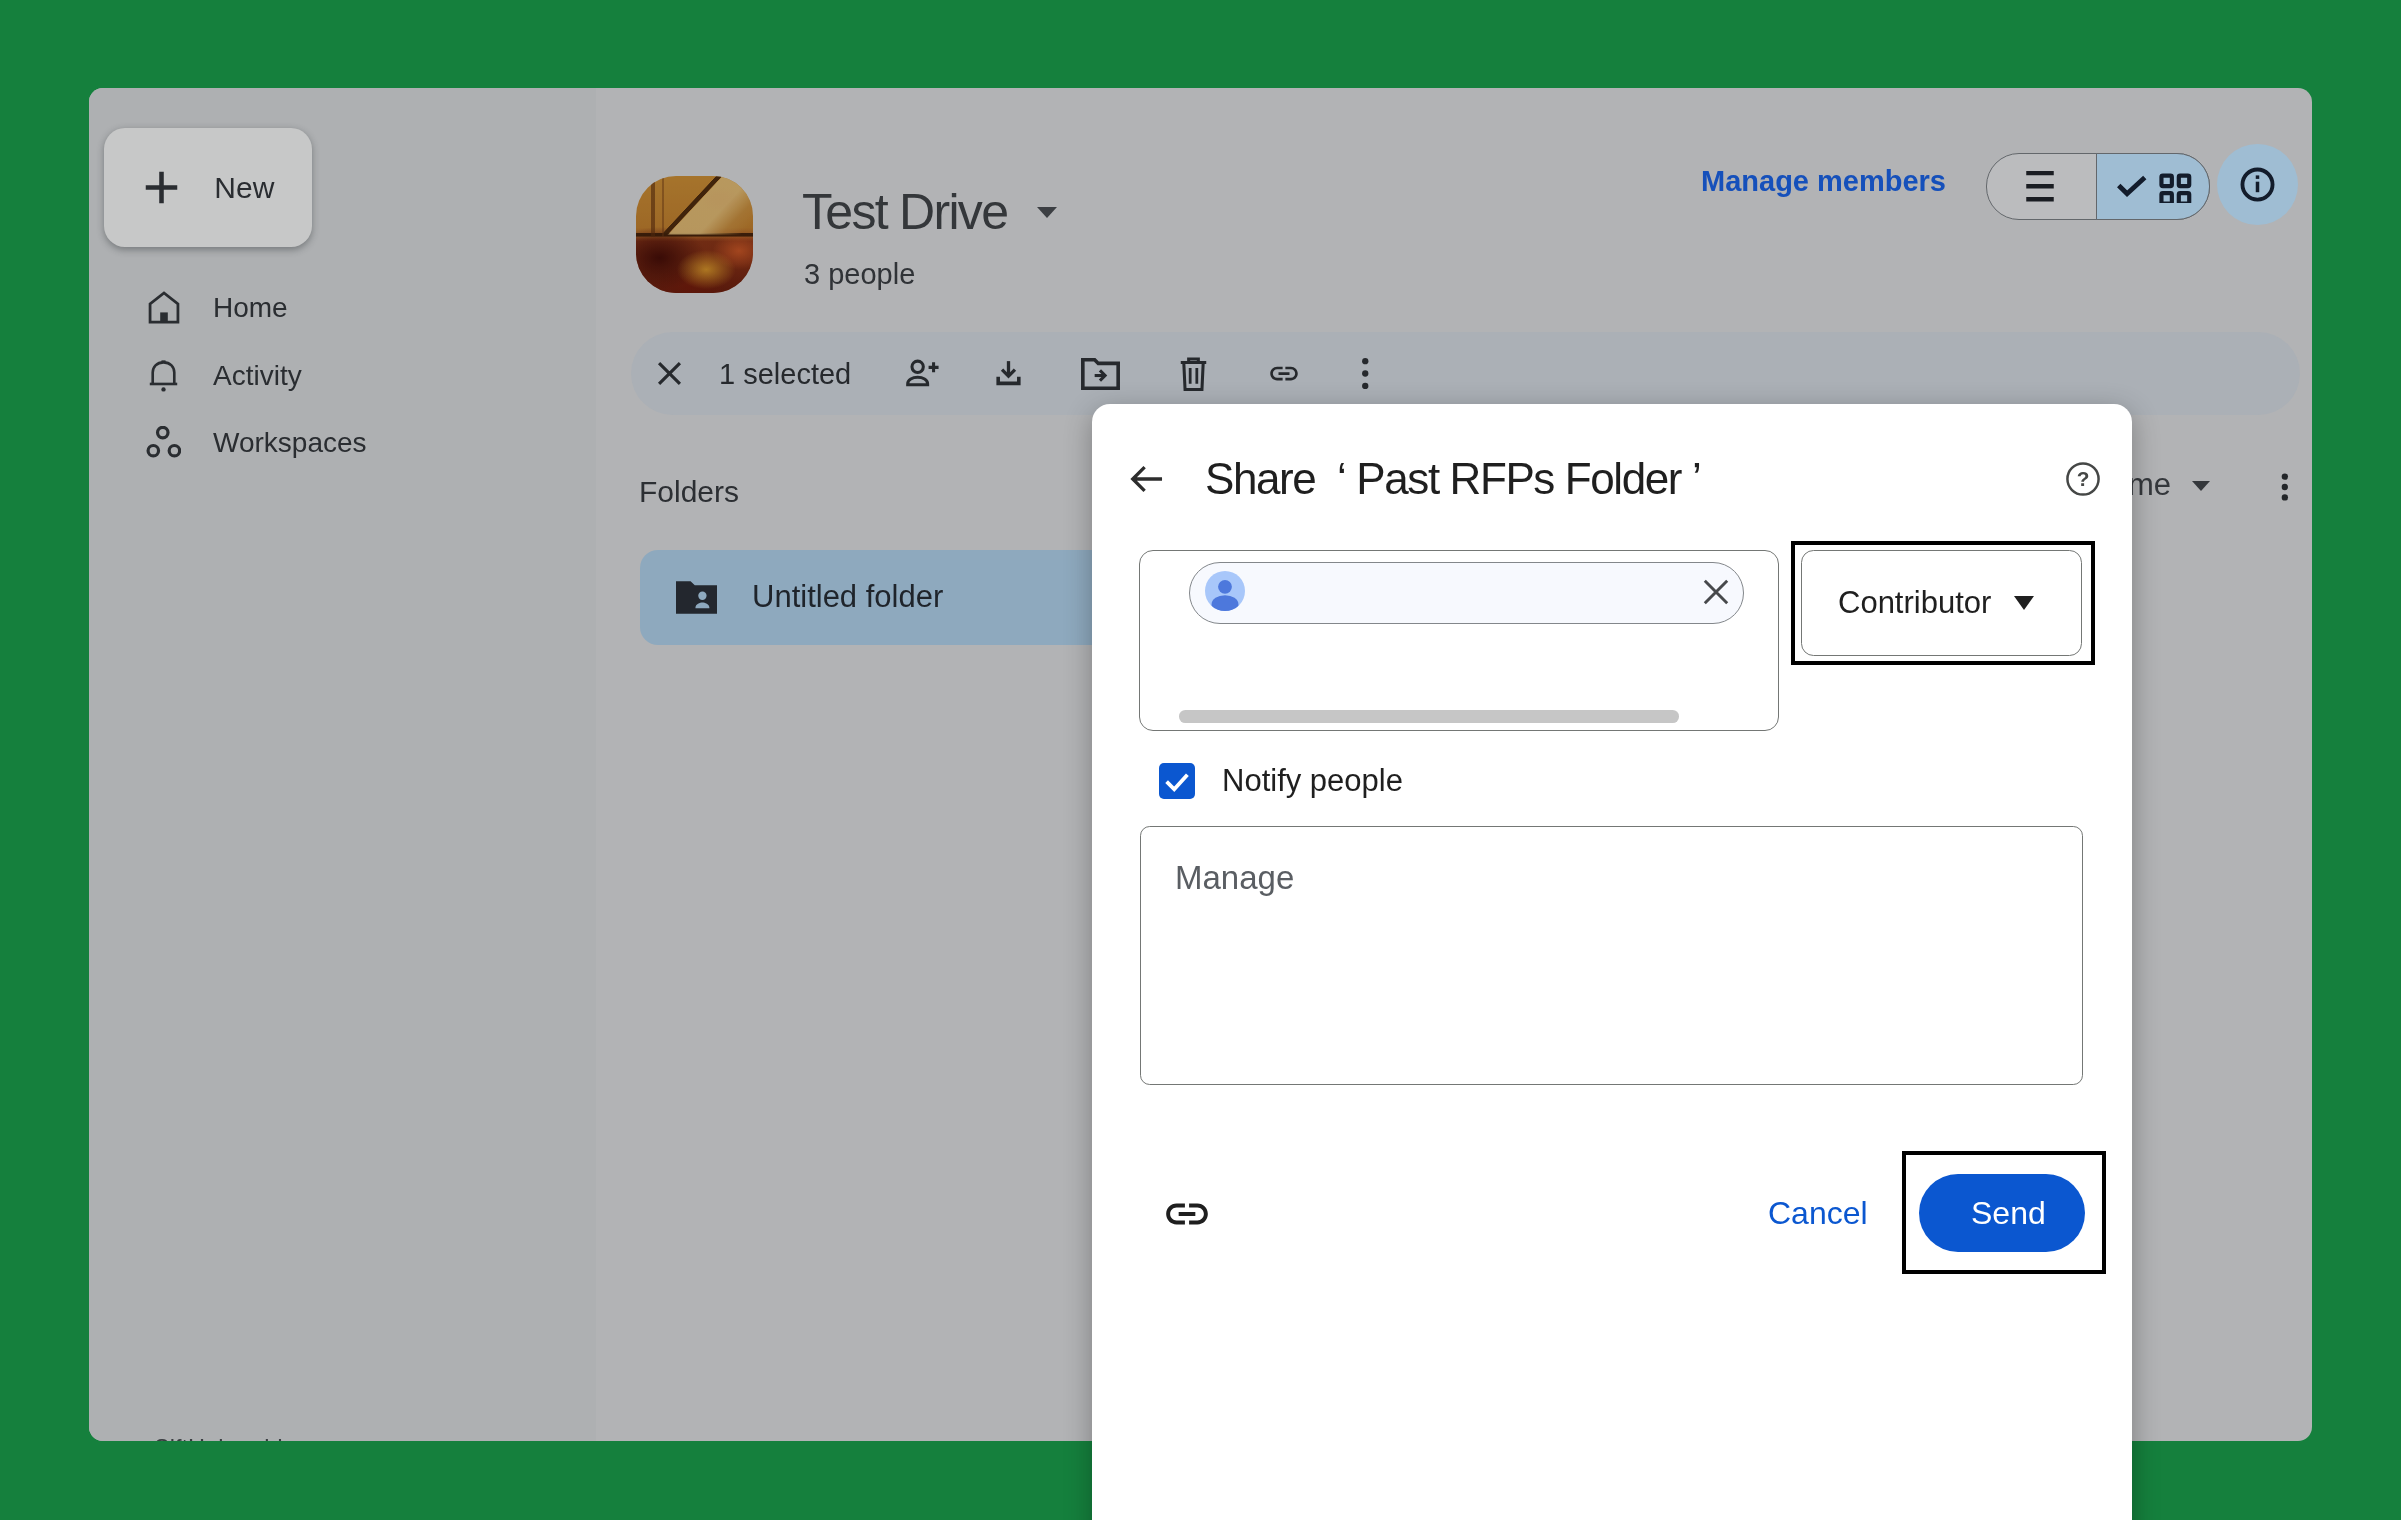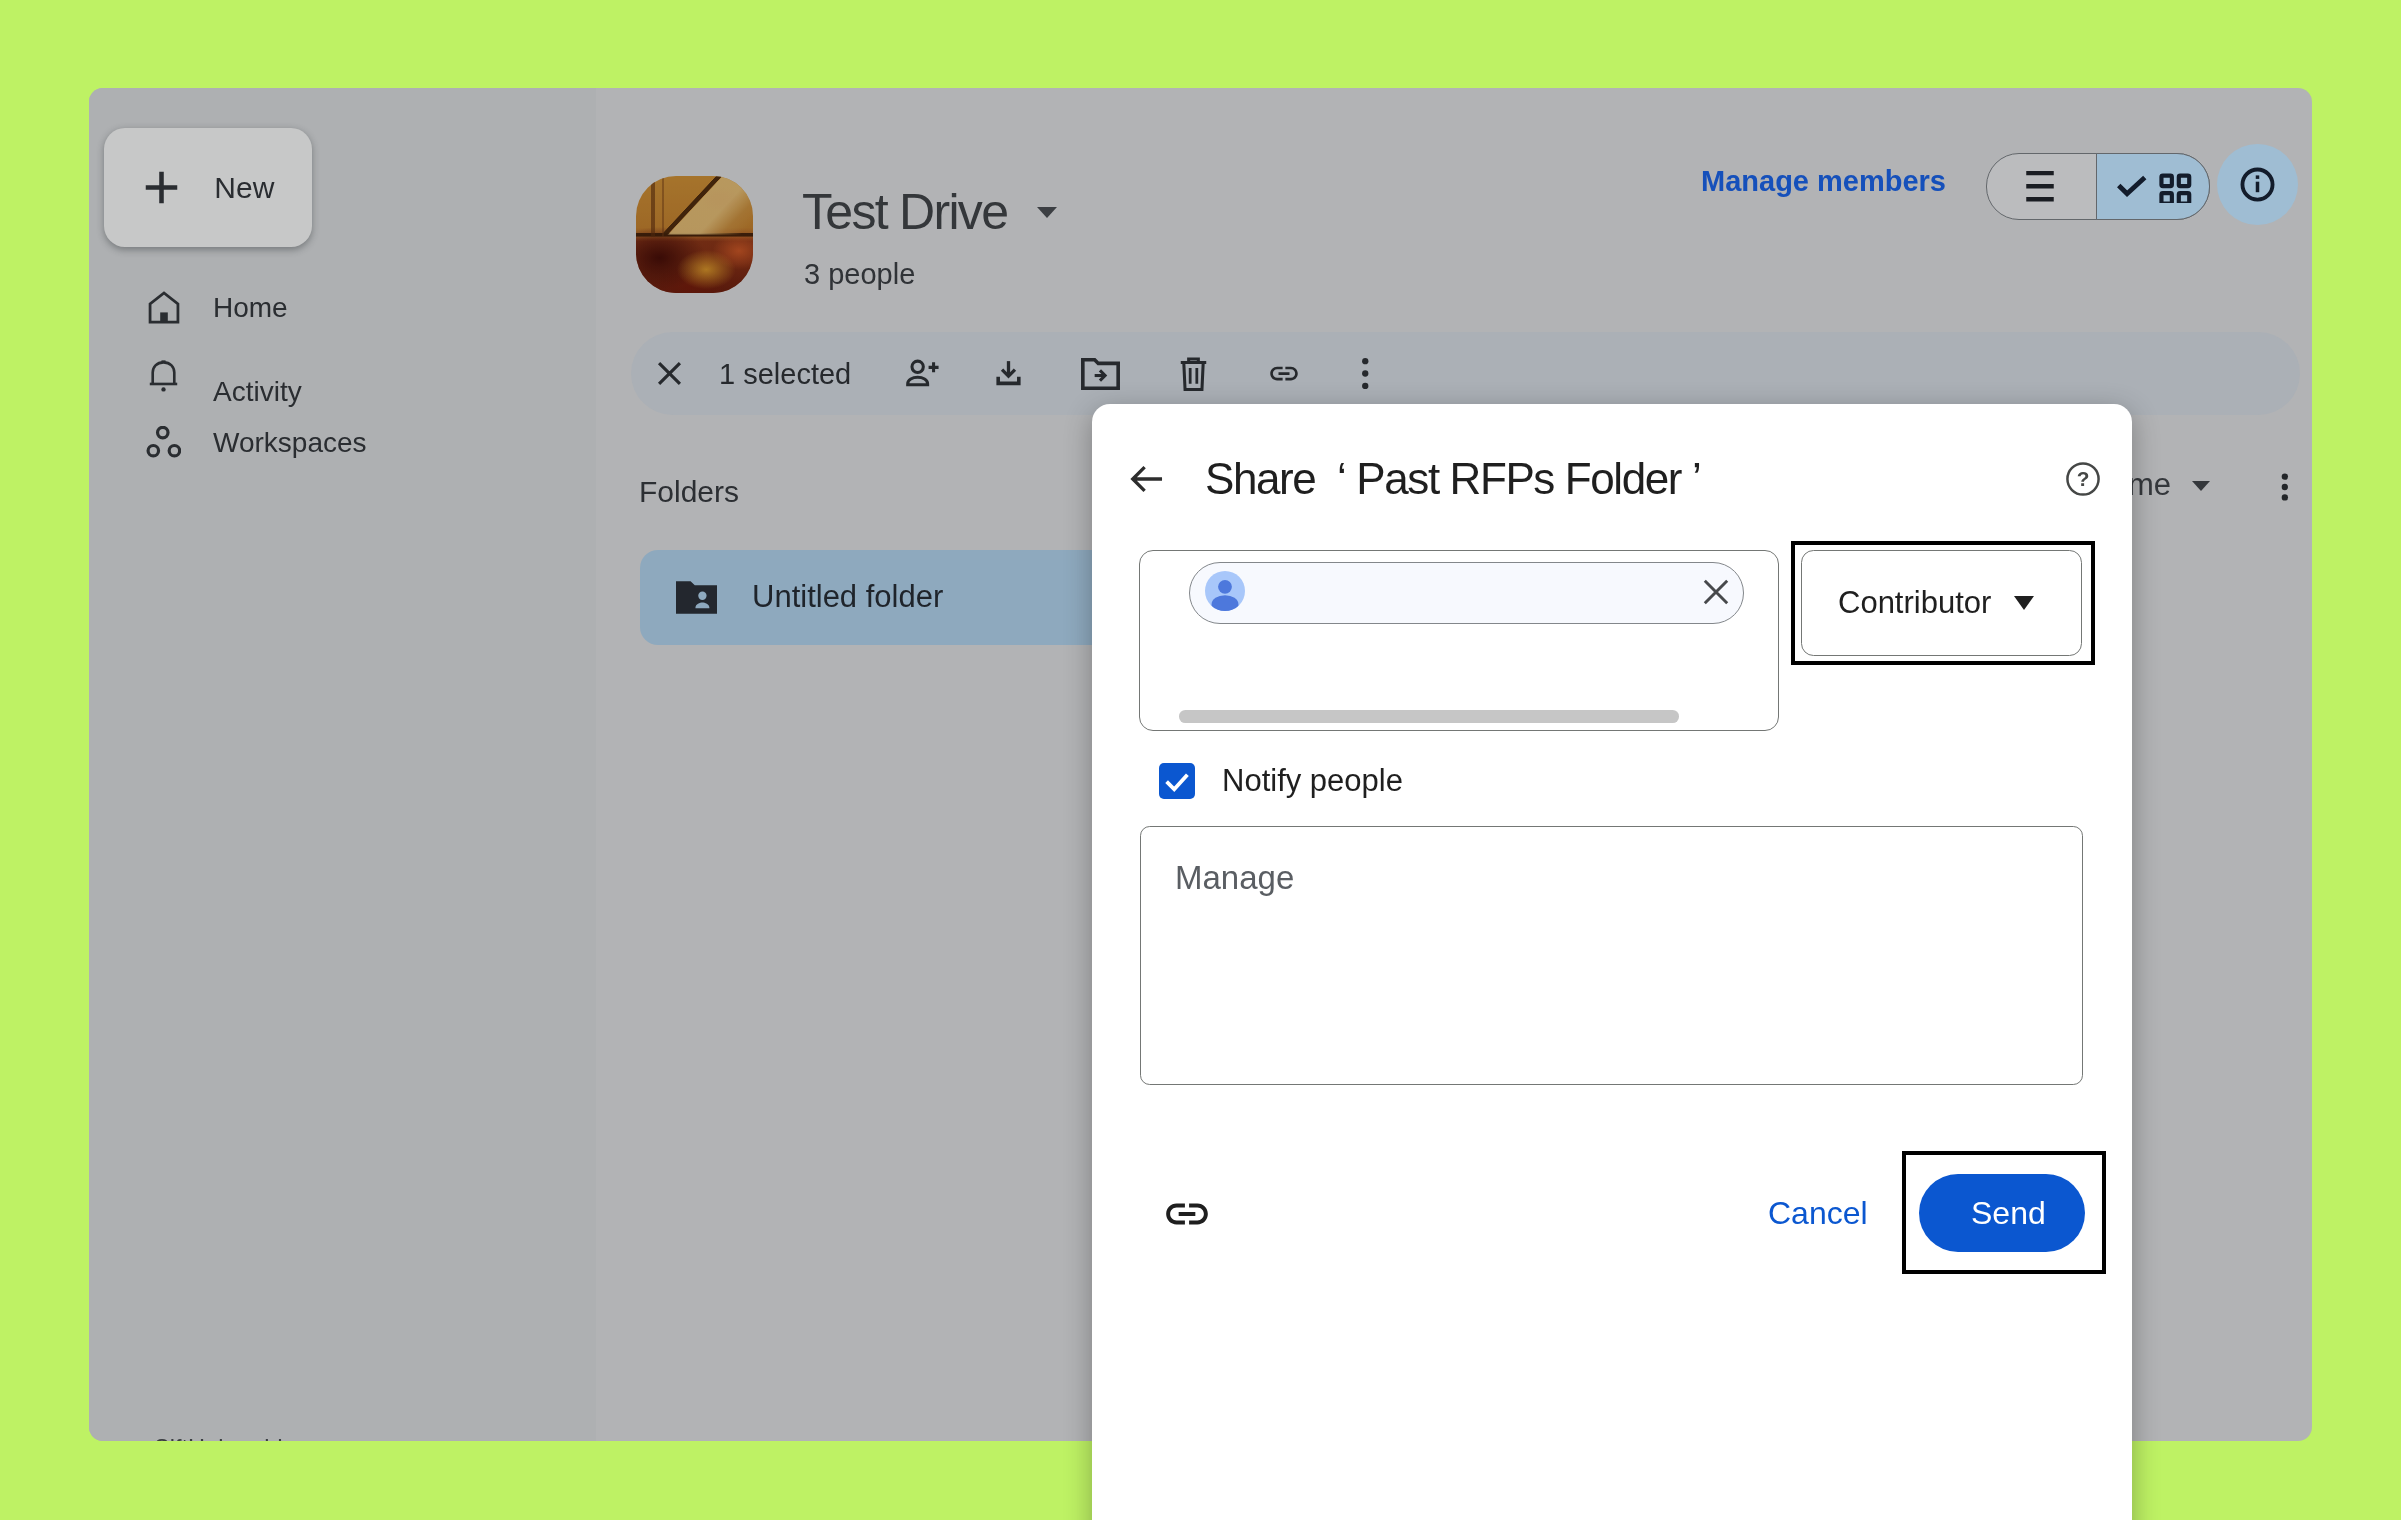--- a/index.html
+++ b/index.html
@@ -1,17 +1,17 @@
 <!DOCTYPE html>
 <html style="font-size:11px"><head>
 <meta charset="utf-8">
 <style>
 *{margin:0;padding:0;box-sizing:border-box;-webkit-font-smoothing:antialiased}
 html,body{width:2401px;height:1520px;background:#24282c;font-family:"Liberation Sans",sans-serif;}
-#stage{position:relative;width:2401px;height:1520px;overflow:hidden;background:#bef264;}
+#stage{position:relative;width:2401px;height:1520px;overflow:hidden;background:#15803d;}
 .abs{position:absolute;}
 .txt{position:absolute;white-space:nowrap;transform:translateY(-50%);}
 #app{position:absolute;left:89px;top:88px;width:2223px;height:1353px;border-radius:14px;background:#b2b3b5;overflow:hidden;}
 #sidebar{position:absolute;left:0;top:0;width:507px;height:100%;background:#aeb0b2;}
 #newbtn{position:absolute;left:15.3px;top:40px;width:208px;height:119px;border-radius:21px;background:#c7c8c8;box-shadow:0 2.8px 7px rgba(35,39,43,.38);}
 .navtxt{position:absolute;left:124px;white-space:nowrap;transform:translateY(-50%);font-size:28px;color:#2a2d31;}
 #dialog{position:absolute;left:1092px;top:404px;width:1040px;height:1165px;border-radius:18px;background:#ffffff;box-shadow:0 7px 28px rgba(0,0,0,.30);}
 .ann{position:absolute;border:4.2px solid #000;}
 </style>
 </head>
@@ -30,21 +30,21 @@
         <path d="M3.2 21.3V9.7L12 2.8l8.8 6.9v11.6Z" fill="none" stroke="#2a2d31" stroke-width="1.75"></path>
         <path d="M9.6 21v-5.9h4.8V21z" fill="#2a2d31"></path>
       </svg>
     <span class="navtxt" style="top:220px;">Home</span>
     <svg class="abs" style="left:57px;top:267px" width="35" height="39" viewBox="0 0 24 26">
         <path d="M4.6 19.5v-7.8c0-3.8 2.7-7 7.4-7s7.4 3.2 7.4 7v7.8" fill="none" stroke="#2a2d31" stroke-width="1.8"></path>
         <path d="M2.6 19.5h18.8" stroke="#2a2d31" stroke-width="1.8"></path>
         <path d="M10.6 4.9h2.8V3.3h-2.8z" fill="#2a2d31"></path>
         <circle cx="12" cy="23.2" r="1.5" fill="#2a2d31"></circle>
       </svg>
-    <span class="navtxt" style="top:304px;text-align:right;">Activity</span>
+    <span class="navtxt" style="top:288px;text-align:right;">Activity</span>
     <svg class="abs" style="left:57px;top:338px" width="35" height="32" viewBox="0 0 48 44">
         <circle cx="23" cy="9" r="7.2" fill="none" stroke="#2a2d31" stroke-width="4.4"></circle>
         <circle cx="10" cy="34" r="7.2" fill="none" stroke="#2a2d31" stroke-width="4.4"></circle>
         <circle cx="39" cy="34" r="7.2" fill="none" stroke="#2a2d31" stroke-width="4.4"></circle>
       </svg>
     <span class="navtxt" style="top:355px;">Workspaces</span>
 
     <div class="abs" style="left:547px;top:88px;width:117px;height:117px;border-radius:40px;overflow:hidden;filter:brightness(.82) saturate(.95);background:
       linear-gradient(180deg,#cd8d30 0%,#c37f2a 44%,#a85420 54%,#8c3114 100%);">
       <div class="abs" style="left:0;top:0;width:117px;height:117px;background:

